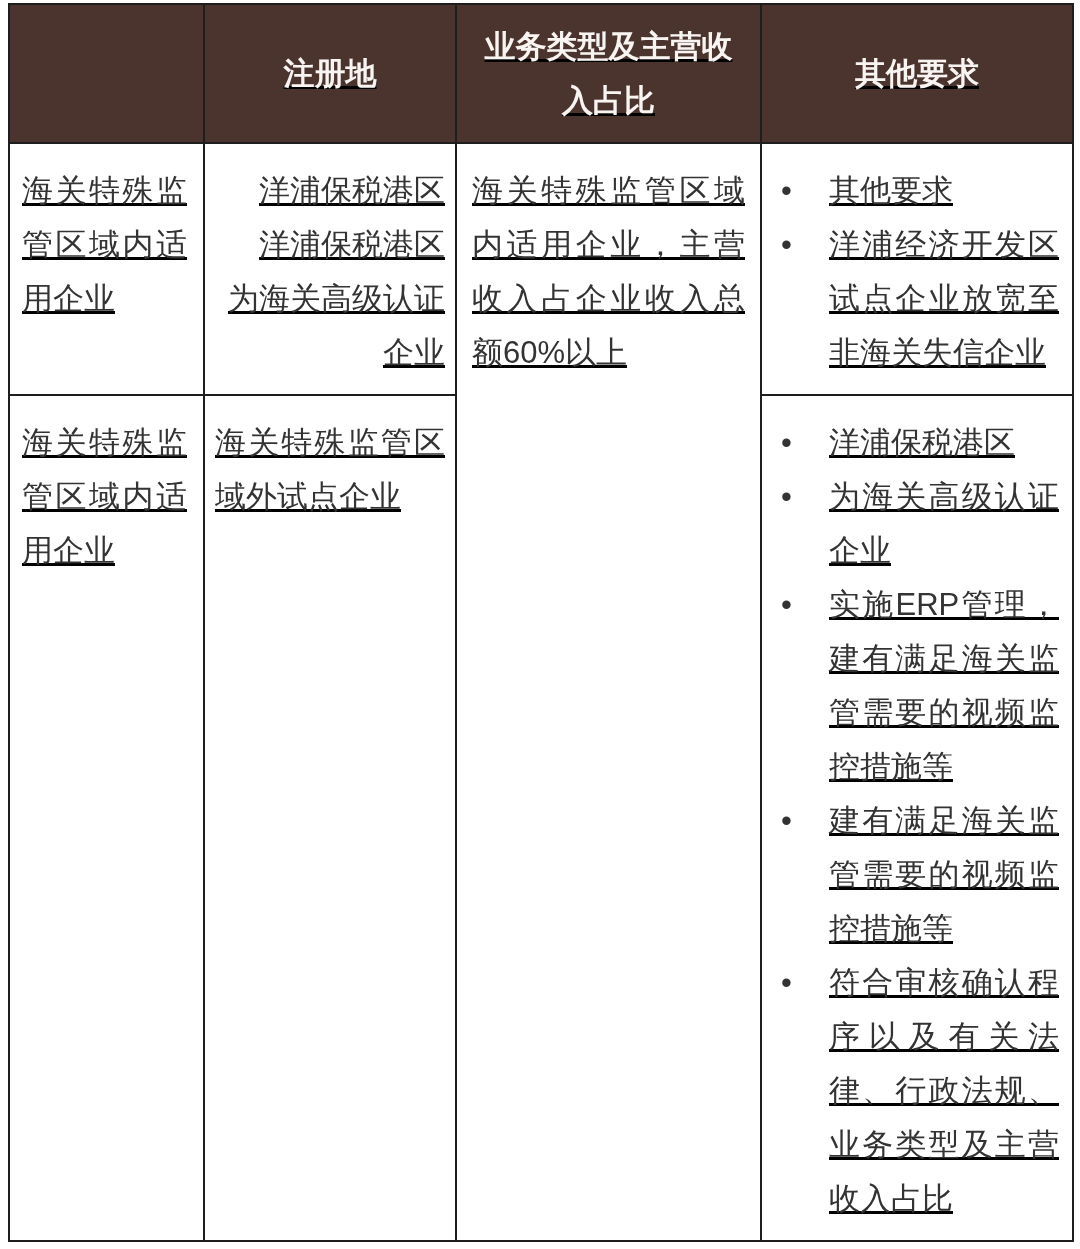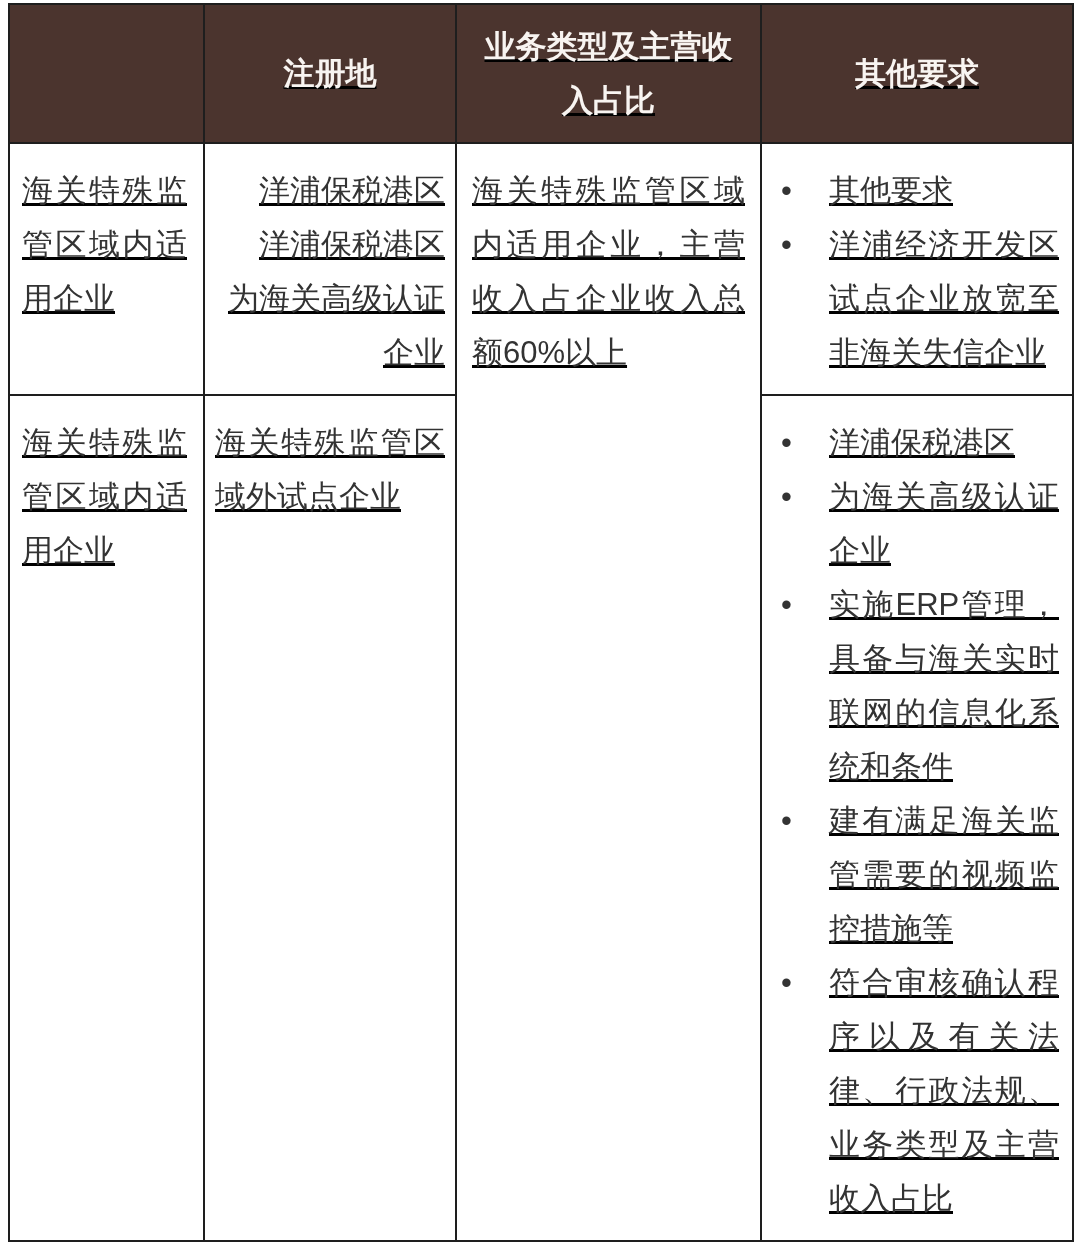--- a/index.html
+++ b/index.html
@@ -133,21 +133,21 @@
         <td class="cat-cell">海关特殊监管区域内适用企业</td>
         <td class="places-cell">
           <div>
               <div class="place-line">海关特殊监管区域外试点企业</div>
             </div>
         </td>
         <td class="reqs-cell">
           <ul class="req-list">
               <li><span class="bullet">•</span><span>洋浦保税港区</span></li>
               <li><span class="bullet">•</span><span>为海关高级认证企业</span></li>
-              <li><span class="bullet">•</span><span>实施ERP管理，具备与海关实时联网的信息化系统和条件</span></li>
+              <li><span class="bullet">•</span><span>实施ERP管理，建有满足海关监管需要的视频监控措施等</span></li>
               <li><span class="bullet">•</span><span>建有满足海关监管需要的视频监控措施等</span></li>
               <li><span class="bullet">•</span><span>符合审核确认程序以及有关法律、行政法规、业务类型及主营收入占比</span></li>
             </ul>
         </td>
       </tr>
     </tbody>
   </table>
 </div>
 
 </body></html>

